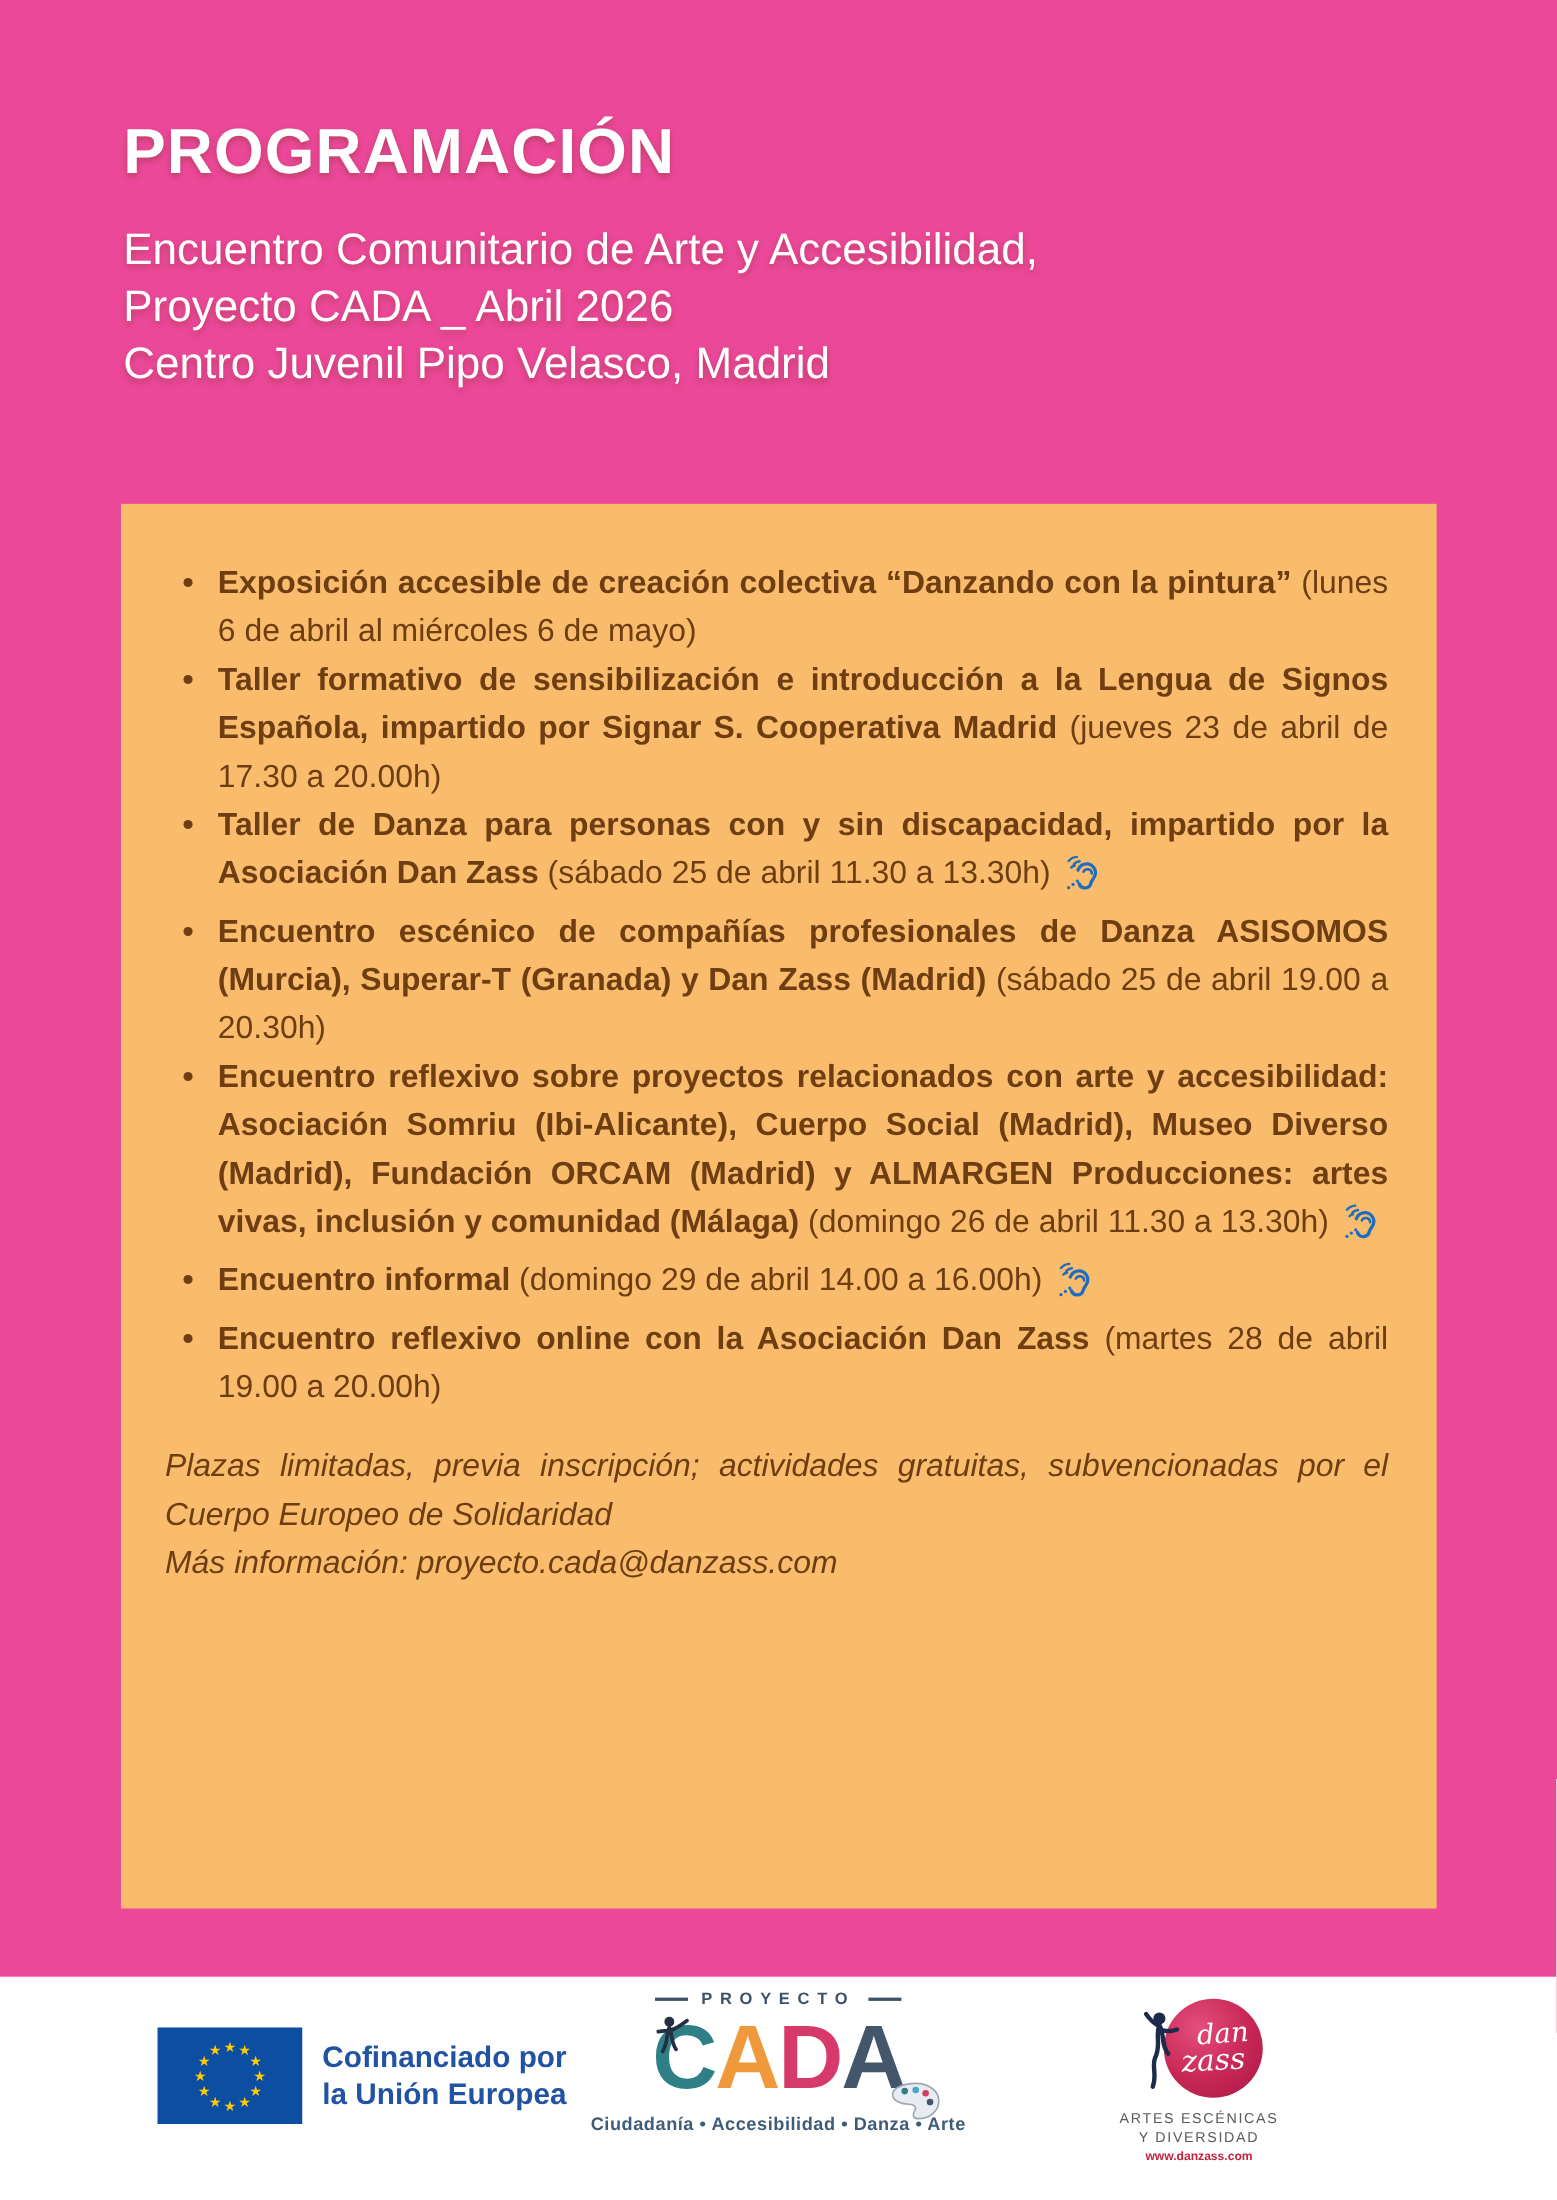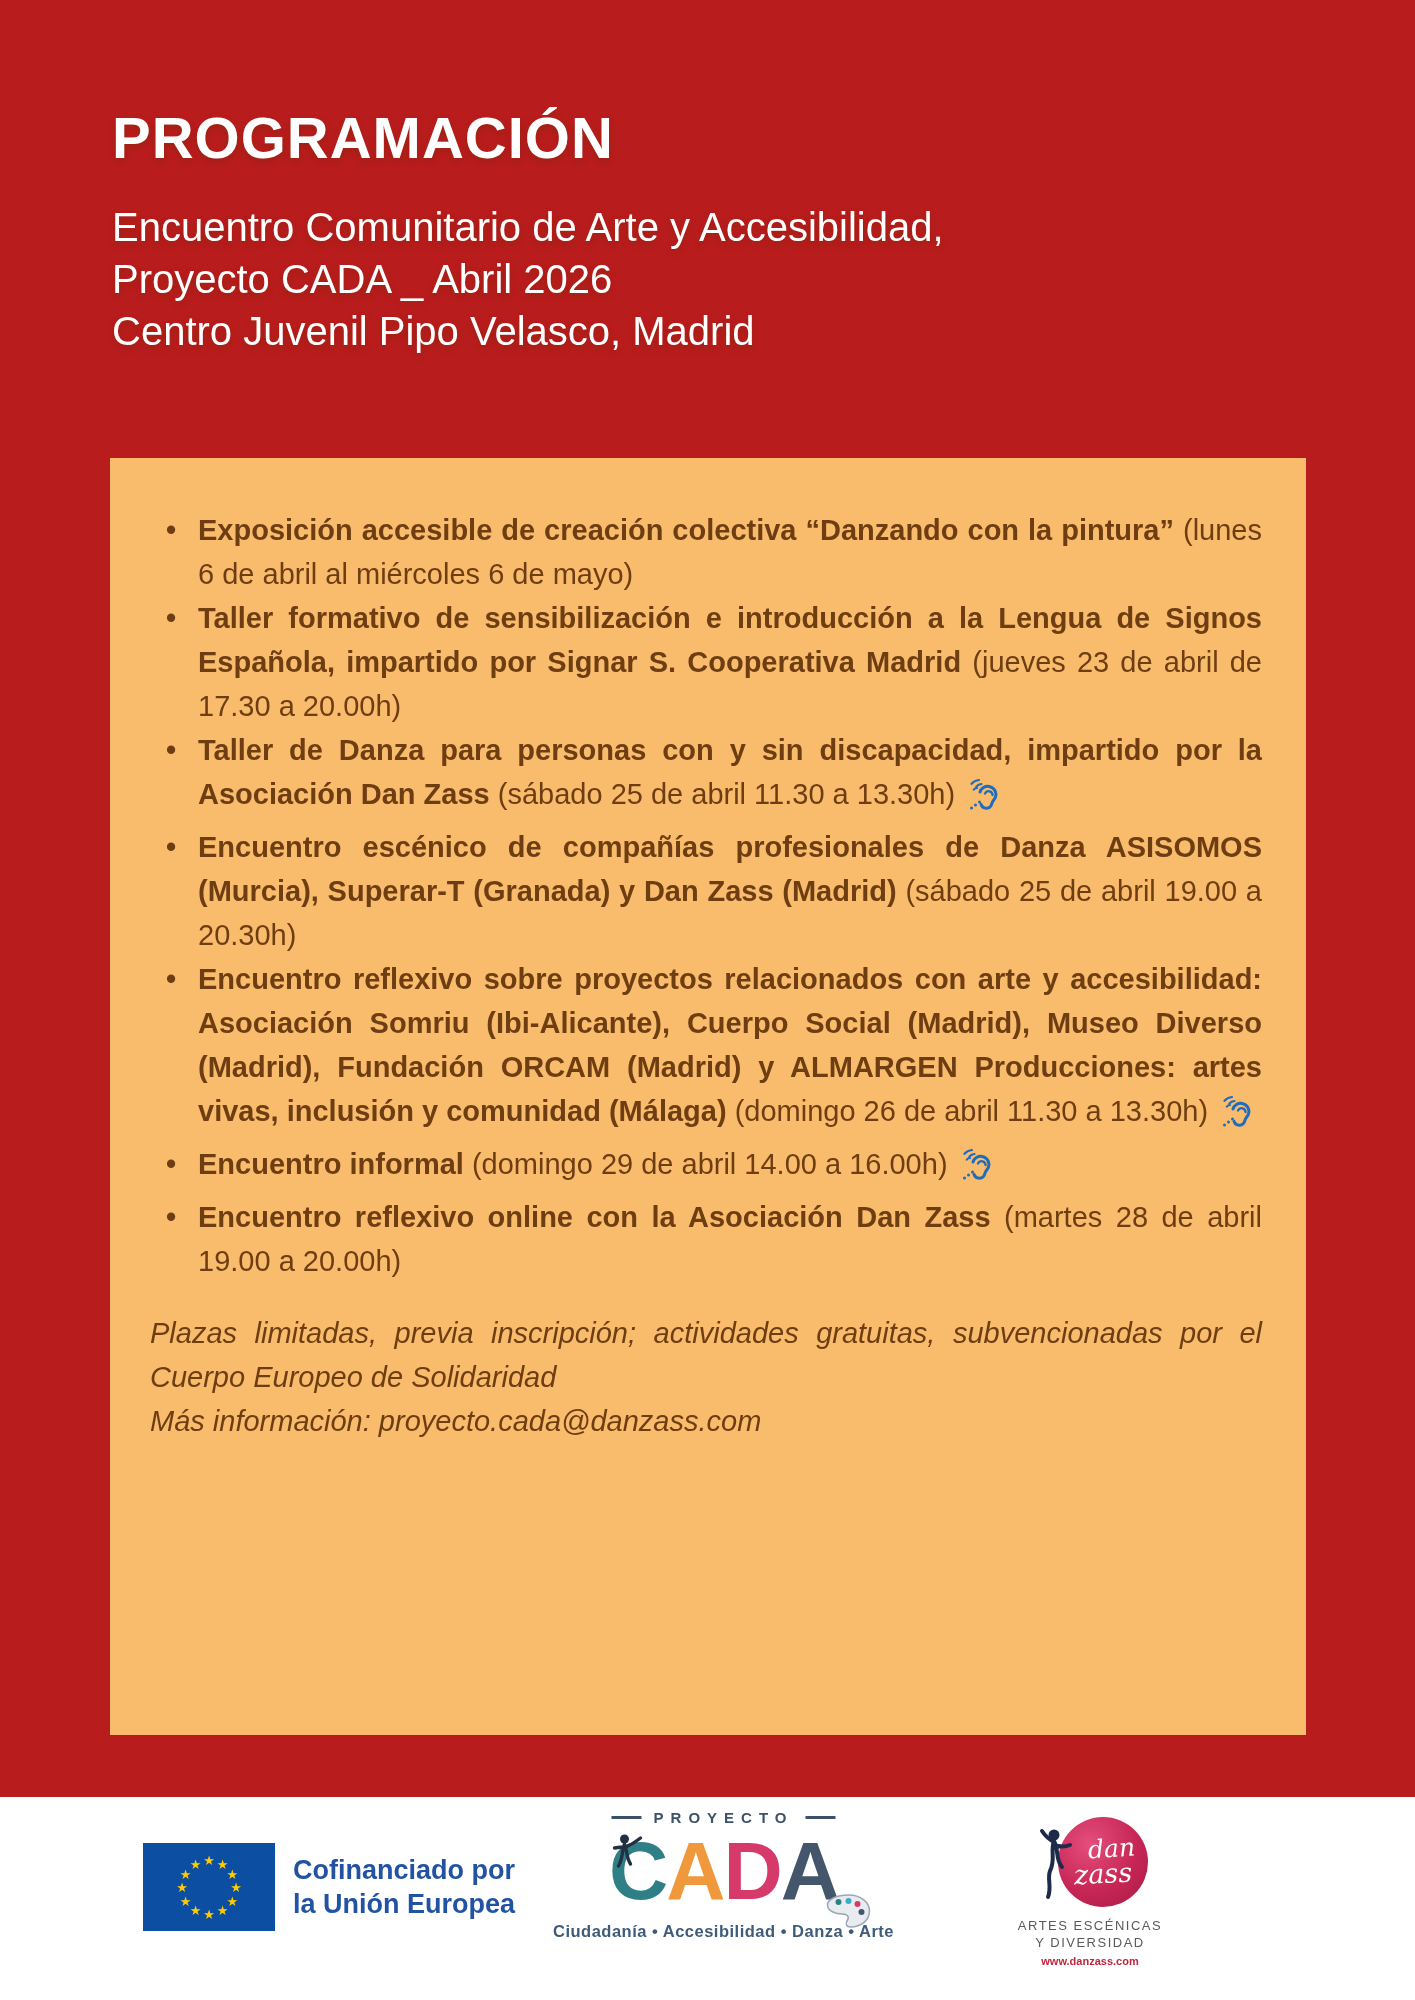--- a/index.html
+++ b/index.html
@@ -1,19 +1,19 @@
 <!DOCTYPE html>
 <html><head>
 <meta charset="utf-8">
 <style>
   * { margin:0; padding:0; box-sizing:border-box; }
   html,body { background:#ffffff; }
   .page {
     position:relative; width:1415px; height:2000px;
-    background:#b91c1c; overflow:hidden;
+    background:#ec4899; overflow:hidden;
     font-family:"Liberation Sans","DejaVu Sans",sans-serif;
   }
   
   .header { position:absolute; left:112px; top:104px; color:#ffffff;
             text-shadow:0 3px 6px rgba(96,48,0,.35); }
   .title  { font-size:58px; font-weight:700; letter-spacing:1px; }
   .subtitle { margin-top:30px; font-size:40px; font-weight:400; line-height:52px; }
   
   .panel {
     position:absolute; left:110px; top:458px; width:1196px; height:1277px;
@@ -34,21 +34,21 @@
   .notes { margin-top:28px; font-style:italic; font-size:29px; line-height:44px; }
   .notes .just { text-align:justify; }
   
   .footer { position:absolute; left:0; top:1797px; width:1415px; height:203px; background:#ffffff; }
   
   .eu { position:absolute; left:143px; top:46px; display:flex; align-items:center; gap:18px; }
   .eu-flag { display:block; }
   .eu-label { color:#2253A3; font-weight:700; font-size:27px; line-height:34px; }
   
   .cada { position:absolute; left:50%; transform:translateX(-50%); top:12px;
-          display:flex; flex-direction:column; align-items:center;margin-left:16px; }
+          display:flex; flex-direction:column; align-items:center; }
   .proyecto-row { display:flex; align-items:center; gap:12px; color:#3D5168; }
   .proyecto-row .dash { width:30px; height:3px; background:#3D5168; }
   .proyecto-label { font-size:15px; font-weight:700; letter-spacing:7px; }
   .wordmark { position:relative; display:flex; align-items:flex-end; line-height:1;
               font-size:82px; font-weight:800; margin-top:4px; letter-spacing:-2px; }
   .lt-c { color:#2F7F87; } .lt-a1 { color:#F0993C; } .lt-d { color:#D63A6A; position:relative; }
   .lt-a2 { color:#44566B; }
   .wheel { position:absolute; left:50%; top:54%; transform:translate(-50%,-50%);
            color:#ffffff; font-size:30px; font-weight:400; letter-spacing:0; }
   .dancer-c { position:absolute; left:-2px; top:-22px; }

